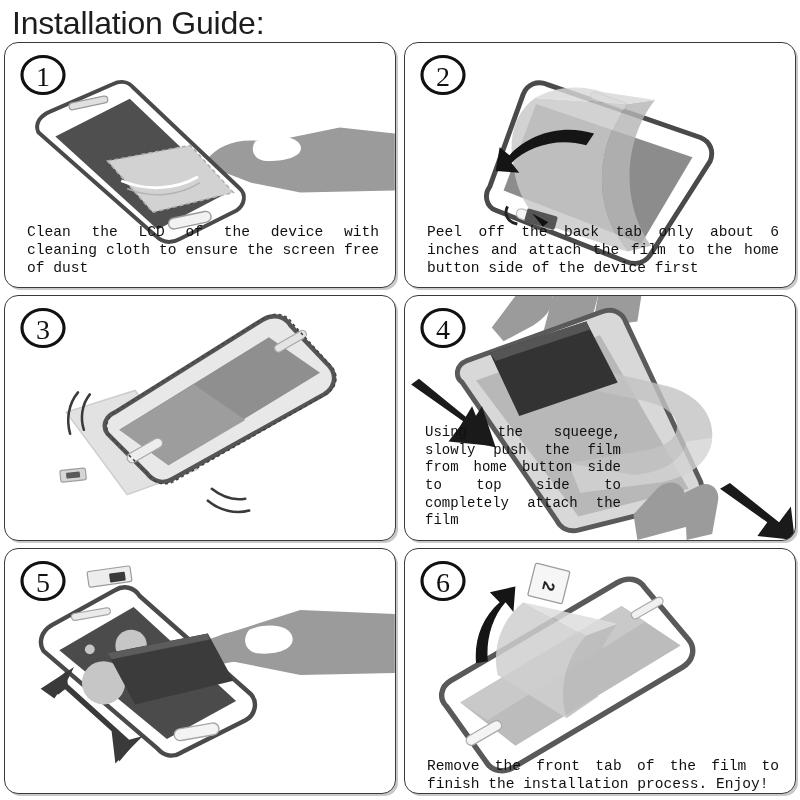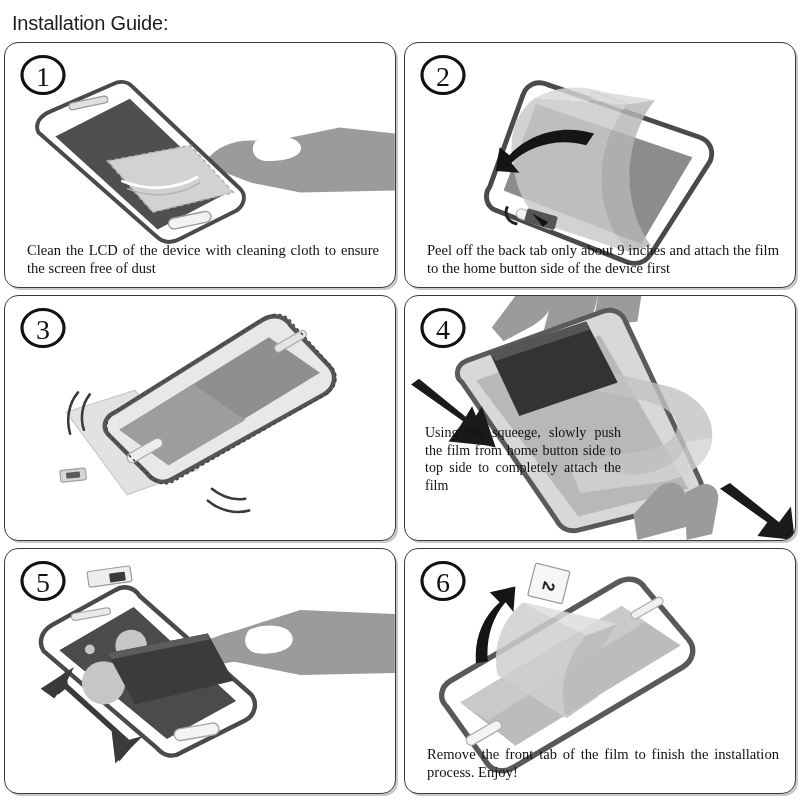--- a/index.html
+++ b/index.html
@@ -18,21 +18,21 @@
   #guide-root {
     width: 800px;
     height: 800px;
     position: relative;
     box-sizing: border-box;
     padding: 0 4px 4px 4px;
   }
 
   .guide-title {
     font-family: "Liberation Sans", sans-serif;
-    font-size: 20px;
+    font-size: 32px;
     font-weight: 400;
     color: #1d1d1d;
     letter-spacing: -0.2px;
     padding: 4px 0 0 8px;
     height: 42px;
     line-height: 38px;
     box-sizing: border-box;
   }
 
   .grid {
@@ -65,41 +65,41 @@
     pointer-events: none;
   }
   .panel-num svg { display: block; }
 
   .caption {
     position: absolute;
     left: 0;
     right: 0;
     bottom: 10px;
     padding: 0 16px 0 22px;
-    font-family: Liberation Serif, serif;
+    font-family: Liberation Mono, monospace;
     font-size: 14.6px;
     line-height: 1.24;
     color: #101010;
     text-align: justify;
     text-align-last: left;
     box-sizing: border-box;
     z-index: 5;
     white-space: pre-line;
   }
   .caption.narrow {
     right: auto;
     width: 228px;
     bottom: auto;
     top: 128px;
     left: 4px;
     padding-left: 16px;
     font-size: 14px;
     line-height: 1.26;
   }
-  .caption.p6 { bottom: 12px; margin-top: 12px; }
+  .caption.p6 { bottom: 0; margin-top: 12px; }
 
   .art {
     position: absolute;
     inset: 0;
     z-index: 2;
   }
   .art svg { display: block; width: 100%; height: 100%; }
 </style>
 </head>
 <body>
@@ -167,21 +167,21 @@
             <path d="M192 92 C160 82 126 92 106 114 L96 106 L92 130 L116 132 L108 122 C126 104 156 96 184 104 Z" fill="#151515"></path>
           </g>
           <g>
             <rect x="122" y="172" width="32" height="14" rx="2" transform="rotate(16 138 179)" fill="#555"></rect>
             <path d="M128 176 L146 180 L142 186 Z" transform="rotate(16 138 179)" fill="#111"></path>
             <path d="M104 166 C100 174 104 182 114 184" fill="none" stroke="#222" stroke-width="3"></path>
           </g>
         </svg>
       </div>
 
-      <div class="caption">Peel off the back tab only about 9 inches and attach the film to the home button side of the device first</div>
+      <div class="caption">Peel off the back tab only about 6 inches and attach the film to the home button side of the device first</div>
     </div>
 
     <div class="panel">
       <div class="panel-num">
         <svg viewBox="0 0 48 44">
           <ellipse cx="24" cy="22" rx="21" ry="18.5" fill="none" stroke="#111" stroke-width="3.2"></ellipse>
           <text x="24" y="33" text-anchor="middle" font-family="Liberation Serif, serif" font-size="28" fill="#111">3</text>
         </svg>
       </div>
 

